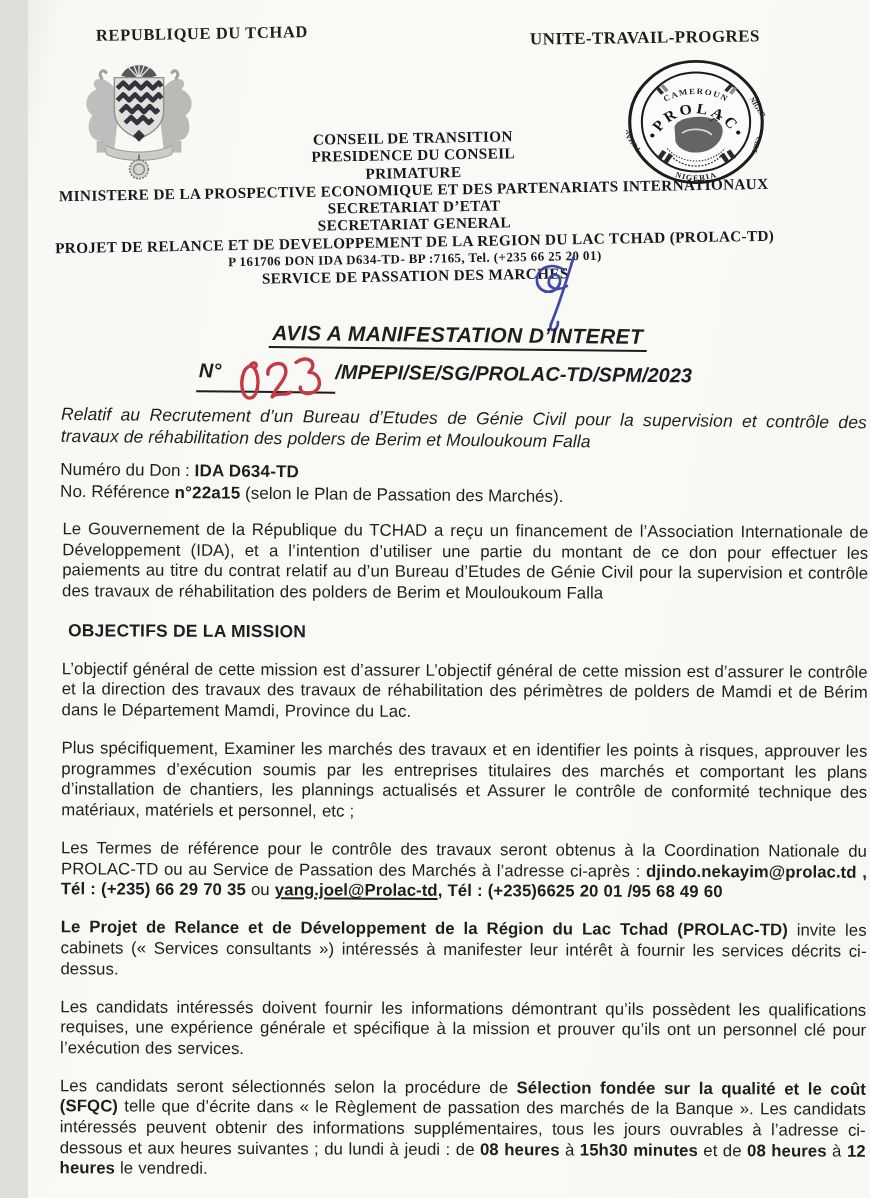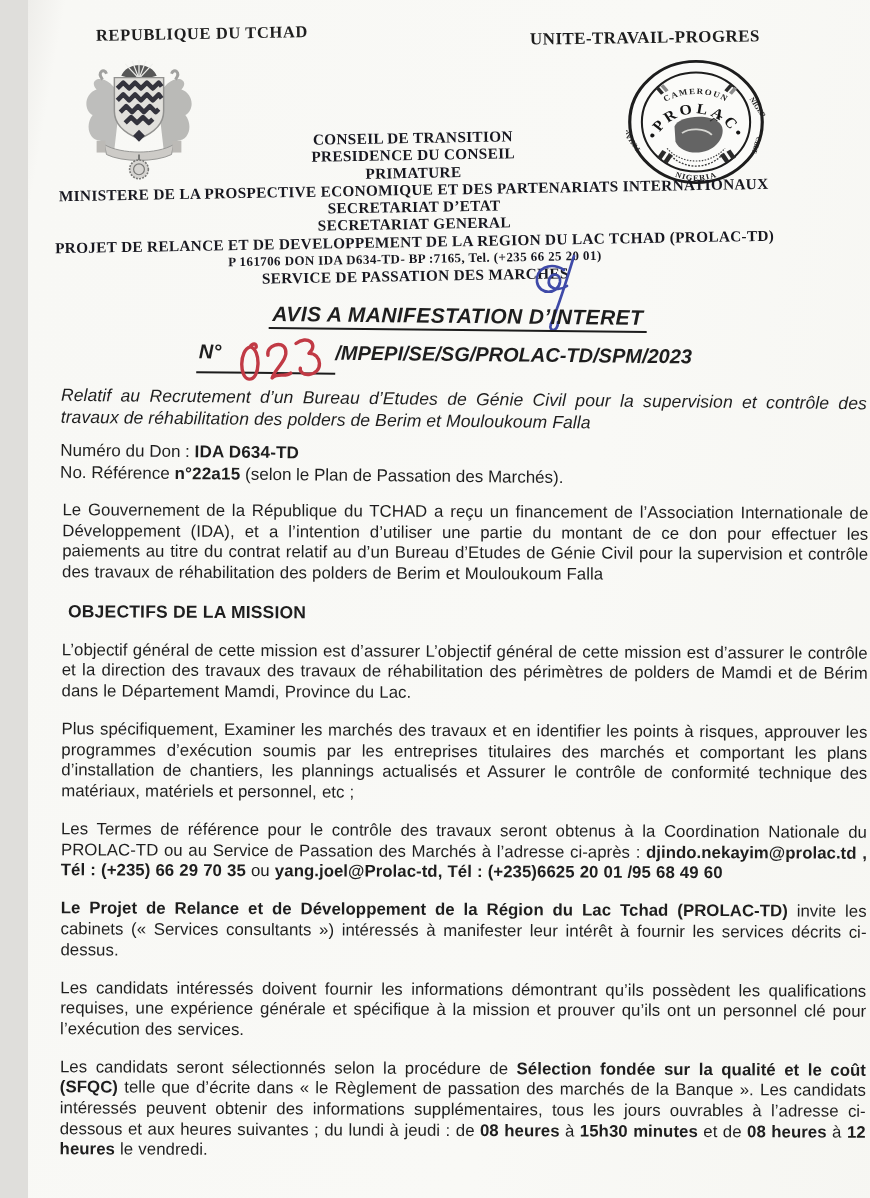--- a/index.html
+++ b/index.html
@@ -27,21 +27,21 @@
   .hdr-center{
     position:absolute;left:0;top:129px;width:772px;text-align:center;
     font-family:"Liberation Serif",serif;font-weight:bold;font-size:15.3px;
     line-height:17.3px;letter-spacing:.3px;transform:rotate(-1deg);
     color:#181820;
   }
   .hdr-center .small{font-size:13px;letter-spacing:.4px;}
   .sig{position:absolute;left:492px;top:252px;width:62px;height:82px;}
 
   
-  .content{position:absolute;left:33px;top:304px;width:806px;}
+  .content{position:absolute;left:33px;top:323px;width:806px;}
   .sec-title{transform:rotate(.6deg);}
   .sec-body{transform:rotate(.25deg);}
 
   .doc-title{
     margin:0 14px 10px 0;text-align:center;
     font-size:21px;font-weight:bold;font-style:italic;letter-spacing:.4px;
   }
   .doc-title .u{border-bottom:2.6px solid #1c1c1c;padding:0 4px 2px 4px;}
 
   .num-line{
@@ -64,21 +64,21 @@
   .para{
     margin:17.5px 0 0 0;font-size:16.8px;line-height:20.6px;
     text-align:justify;letter-spacing:.05px;word-spacing:.4px;
   }
   .first-para{margin-top:15px;}
   .heading{
     margin:19px 0 0 6px;font-size:17.5px;font-weight:bold;letter-spacing:.2px;
     line-height:21px;text-align:left;
   }
   .b{font-weight:bold;}
-  .bu{font-weight:bold;text-decoration-thickness:2px;text-underline-offset:2px;}
+  .bu{font-weight:bold;text-decoration:underline;text-decoration-thickness:2px;text-underline-offset:2px;}
 </style>
 </head>
 <body>
 
 <div class="page">
 
   <div class="hdr-left-label">REPUBLIQUE DU TCHAD</div>
   <div class="hdr-right-label">UNITE-TRAVAIL-PROGRES</div>
 
   <svg class="coat" viewBox="0 0 126 140">

